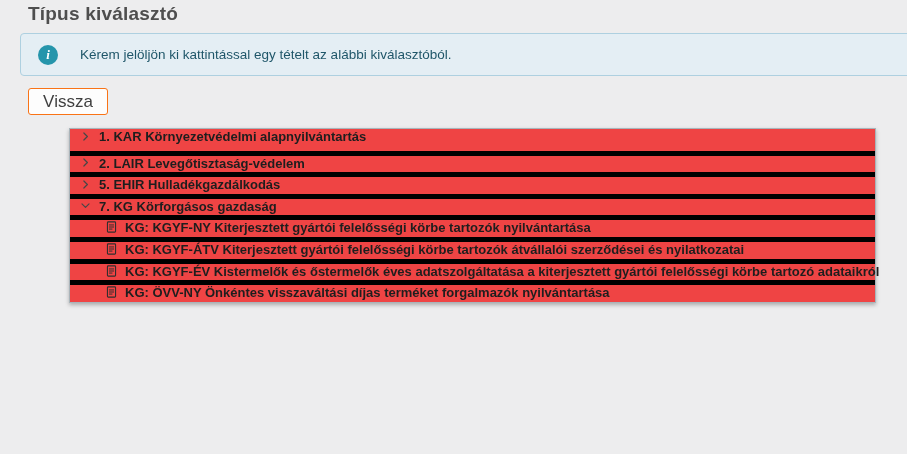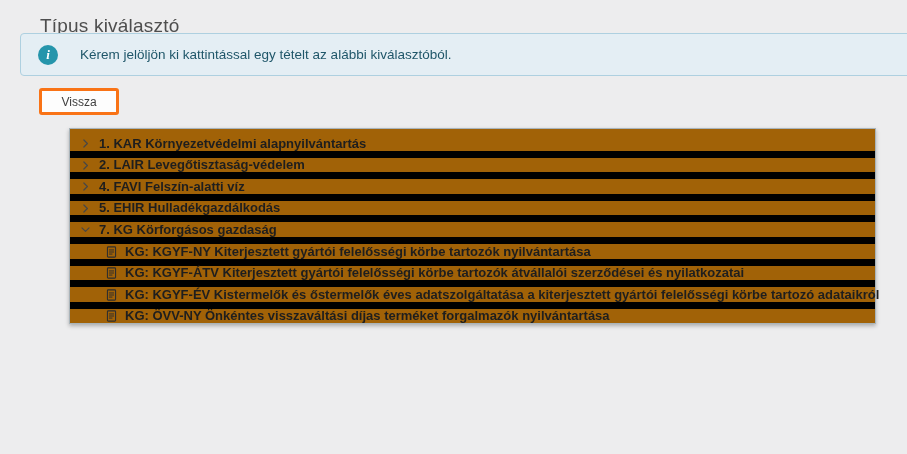--- a/index.html
+++ b/index.html
@@ -11,23 +11,23 @@
     position: relative;
     width: 907px;
     height: 454px;
     background: #ededee;
     overflow: hidden;
   }
   .page-title {
     position: absolute;
     left: 28px;
     top: 3px;
-    margin: 12px;
+    margin: 0;
     font-size: 19px;
-    font-weight: normal;
+    font-weight: bold;
     color: #4e4e4e;
     letter-spacing: 0.2px;
   }
   .info-banner {
     position: absolute;
     left: 20px;
     top: 33px;
     width: 905px; 
     height: 43px;
     box-sizing: border-box;
@@ -53,53 +53,53 @@
     flex: 0 0 auto;
     font-family: "Liberation Serif", "DejaVu Serif", serif;
   }
   .info-text {
     margin-left: 22px;
     font-size: 13.5px;
     color: #1f5669;
   }
   .back-button {
     position: absolute;
-    left: 39px;
+    left: 28px;
     top: 88px;
     width: 80px;
     height: 27px;
     box-sizing: border-box;
     background: #fdfdfd;
-    border: 3px solid #f97316;
+    border: 1px solid #f97316;
     border-radius: 3px;
     font-family: inherit;
-    font-size: 12px;
+    font-size: 17px;
     color: #3f3f3f;
     cursor: pointer;
   }
   .tree-panel {
     position: absolute;
     left: 69px;
     top: 128px;
     width: 807px;
     box-sizing: border-box;
     background: #ffffff;
     border: 1px solid #a9b4ba;
     box-shadow: 0 2px 4px rgba(0,0,0,0.28);
   }
   .tree-row {
     height: 21.6px;
     box-sizing: border-box;
     display: flex;
-    align-items: flex-end;
-    background: #a16207;
+    align-items: flex-start;
+    background: #ef4444;
     cursor: pointer;
   }
   .tree-row + .tree-row {
-    border-top: 7px solid #000000;
+    border-top: 5px solid #000000;
   }
   .tree-row .label {
     font-size: 13px;
     font-weight: bold;
     color: #1e1e1e;
     white-space: nowrap;
   }
   .tree-row.parent { padding-left: 8px; }
   .tree-row.child  { padding-left: 35px; }
   .twisty {
@@ -151,28 +151,20 @@
           </svg>
         </span>
         <span class="label">2. LAIR Levegőtisztaság-védelem</span>
       </div>
       <div class="tree-row parent">
         <span class="twisty">
           <svg viewBox="0 0 24 24" width="13" height="13">
             <path d="M9 5.5l6.5 6.5L9 18.5" fill="none" stroke="#474747" stroke-width="2.2" stroke-linecap="round" stroke-linejoin="round"></path>
           </svg>
         </span>
-        <span class="label">4. FAVI Felszín-alatti víz</span>
-      </div>
-      <div class="tree-row parent">
-        <span class="twisty">
-          <svg viewBox="0 0 24 24" width="13" height="13">
-            <path d="M9 5.5l6.5 6.5L9 18.5" fill="none" stroke="#474747" stroke-width="2.2" stroke-linecap="round" stroke-linejoin="round"></path>
-          </svg>
-        </span>
         <span class="label">5. EHIR Hulladékgazdálkodás</span>
       </div>
       <div class="tree-row parent">
         <span class="twisty">
           <svg viewBox="0 0 24 24" width="13" height="13">
             <path d="M5.5 9l6.5 6.5L18.5 9" fill="none" stroke="#474747" stroke-width="2.2" stroke-linecap="round" stroke-linejoin="round"></path>
           </svg>
         </span>
         <span class="label">7. KG Körforgásos gazdaság</span>
       </div>

